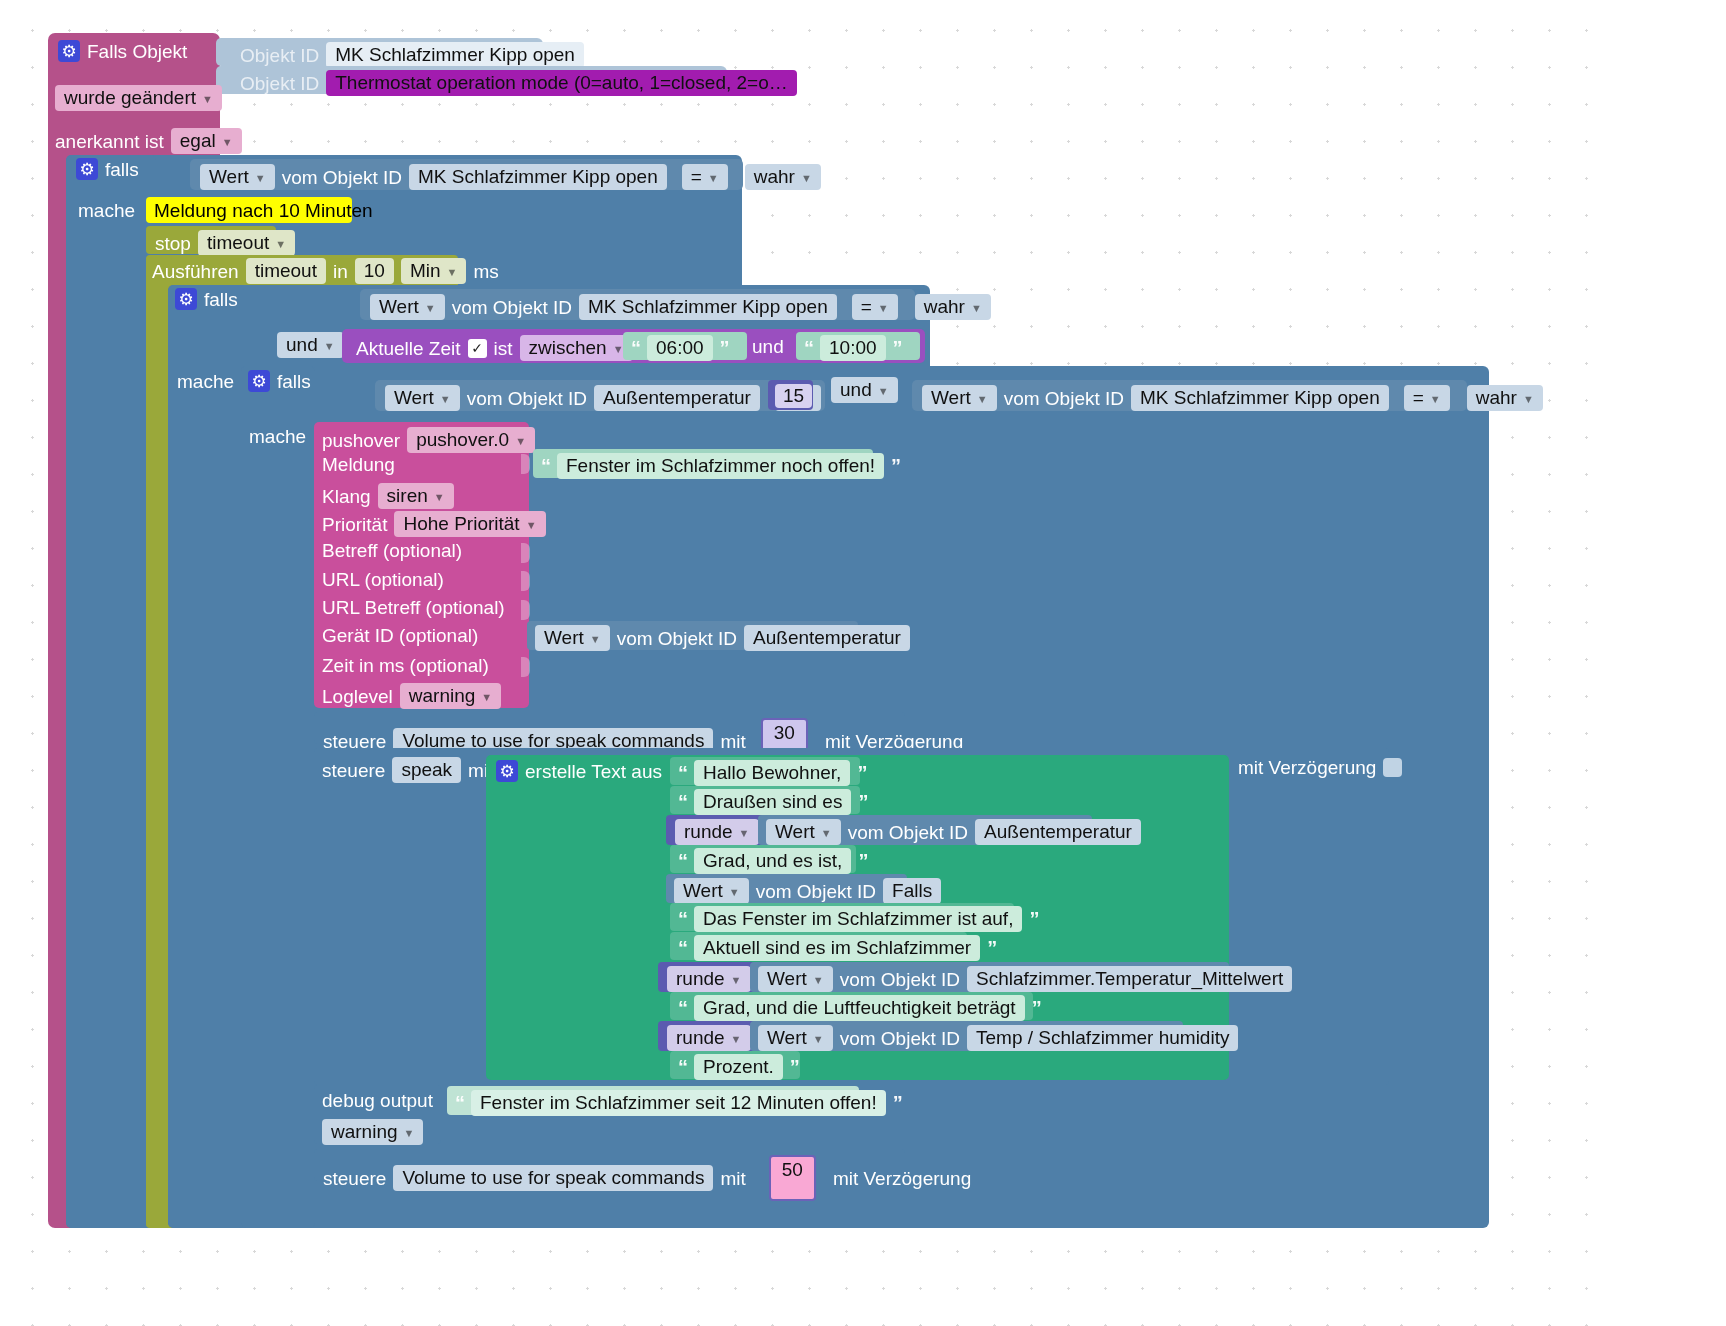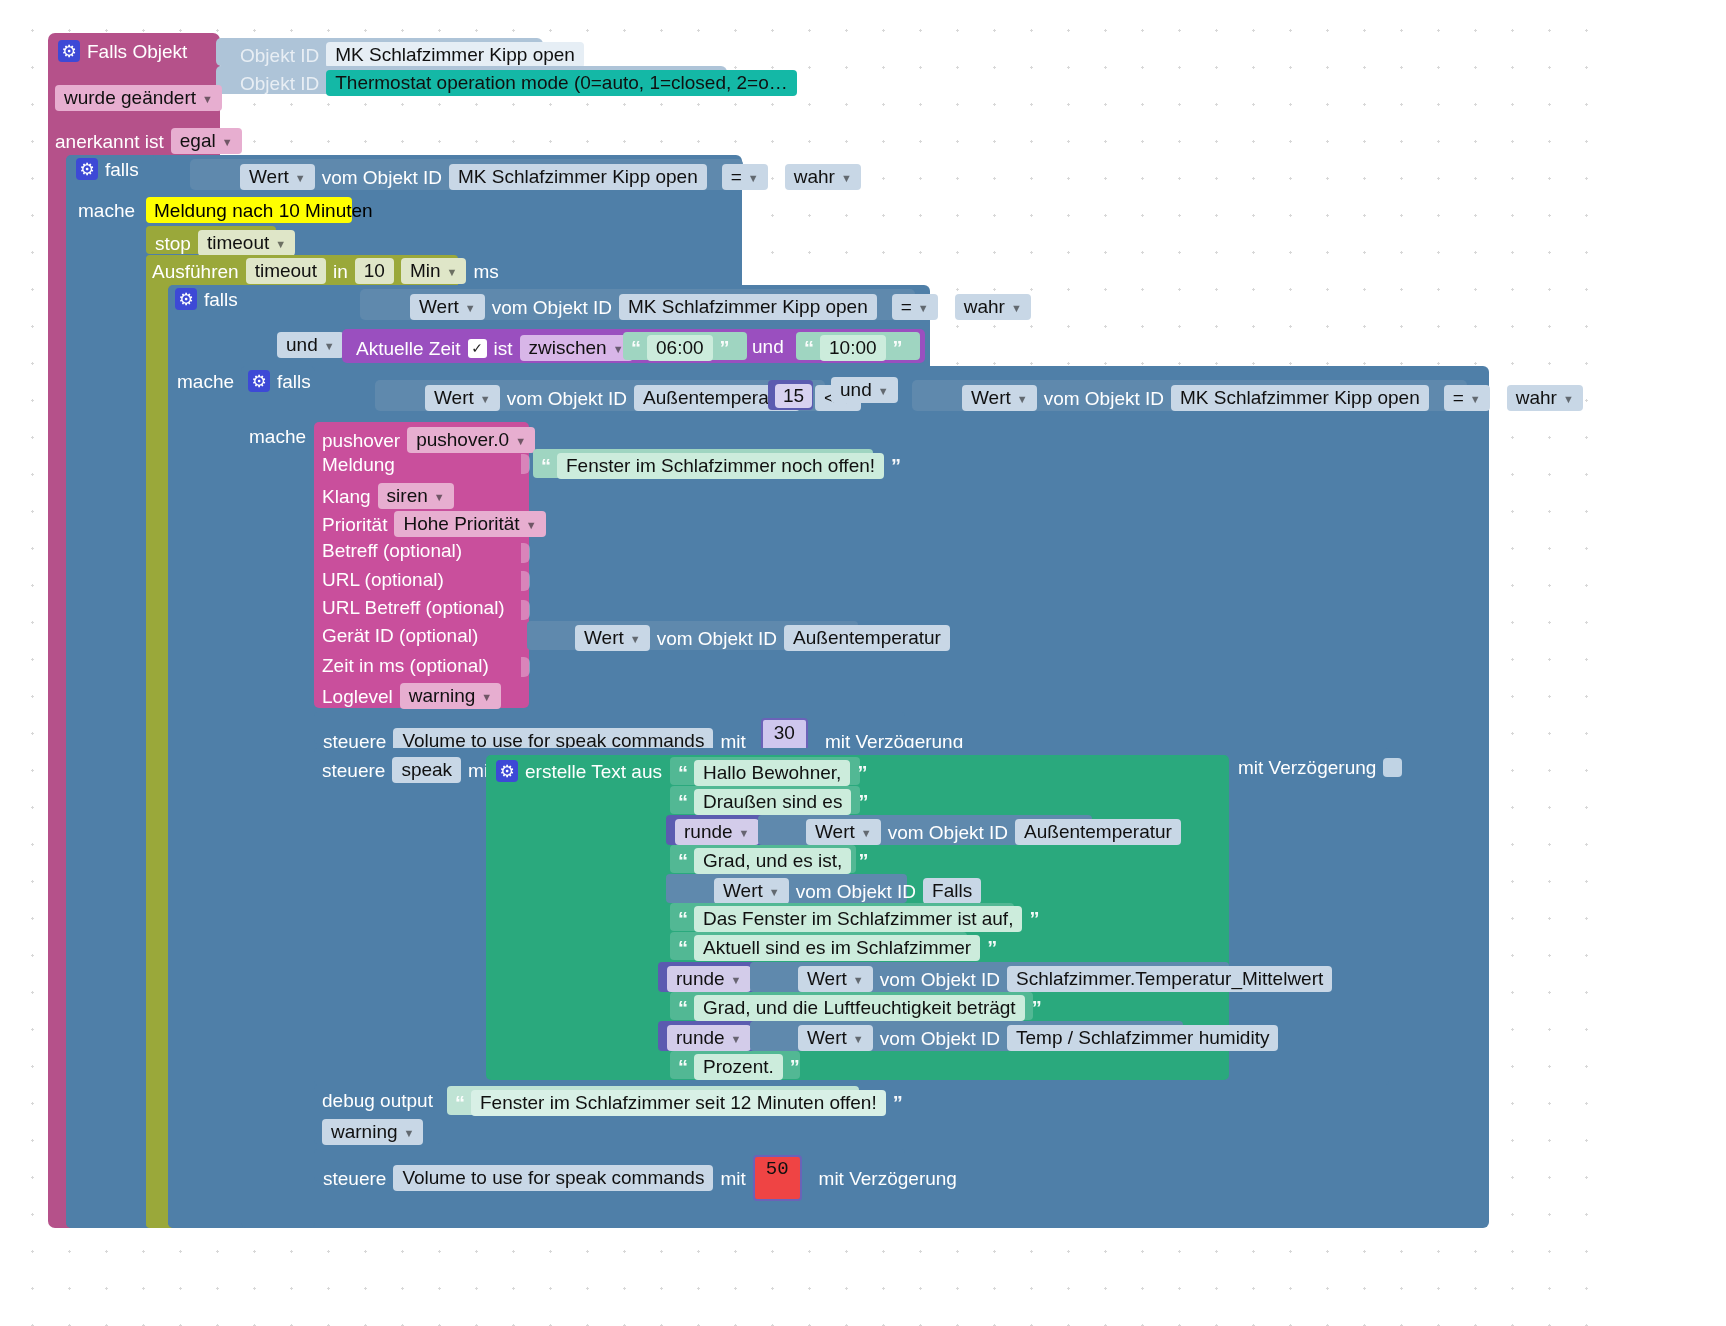--- a/index.html
+++ b/index.html
@@ -70,21 +70,21 @@
   .c-pink   { background: #b5518a; }      
   .c-pink2  { background: #c94f9c; }
   .c-blue   { background: #4f7fa8; }      
   .c-blue-l { background: #aec4d8; }      
   .c-olive  { background: #9aa83a; }      
   .c-yellow { background: #ffff00; color:#000; }
   .c-purple { background: #9a4fbf; }      
   .c-green  { background: #2aa97d; }      
   .c-green-l{ background: #52b894; }
   .c-indigo { background: #5b5bb0; }      
-  .c-slate  { background: #5f89ad; padding-left: 40px; }      
+  .c-slate  { background: #5f89ad; }      
 
   .c-yellow .lbl { color:#000; }
 
   .lbl { color: #fff; }
   .lbl-dim { color: #e8eef4; }
 
   .chk {
     width: 19px; height:19px; border-radius:3px;
     background:#fff; color:#222; display:inline-flex;
     align-items:center; justify-content:center; font-size:14px;
@@ -118,21 +118,21 @@
   <div class="blk c-blue-l" style="left:216px; top:38px; width:327px; height:28px; border-radius:5px 6px 6px 5px;">
     <div class="row" style="padding:4px 10px 0 24px;">
       <span class="lbl-dim">Objekt ID</span>
       <span class="fld" style="background:#e6eef5;">MK Schlafzimmer Kipp open</span>
     </div>
   </div>
 
   <div class="blk c-blue-l" style="left:216px; top:66px; width:511px; height:28px; border-radius:5px 6px 6px 5px;">
     <div class="row" style="padding:4px 10px 0 24px;">
       <span class="lbl-dim">Objekt ID</span>
-      <span class="fld" style="background:#14b8a6;">Thermostat operation mode (0=auto, 1=closed, 2=o…</span>
+      <span class="fld" style="background:#a21caf;">Thermostat operation mode (0=auto, 1=closed, 2=o…</span>
     </div>
   </div>
 
   <div class="blk" style="left:55px; top:85px;">
     <span class="fld dark-on-pink"><span>wurde geändert</span><span class="cv">▼</span></span>
   </div>
 
   <div class="blk" style="left:55px; top:128px;">
     <div class="row">
       <span class="lbl">anerkannt ist</span>
@@ -506,19 +506,19 @@
       <span class="fld mint" style="background:#d8f0e6;">Fenster im Schlafzimmer seit 12 Minuten offen!</span>
       <span class="q">”</span>
     </div>
   </div>
 
   <div class="blk c-blue" style="left:314px; top:1149px; width:591px; height:32px; border-radius:4px;">
     <div class="row" style="padding:6px 0 0 9px;">
       <span class="lbl">steuere</span>
       <span class="fld">Volume to use for speak commands</span>
       <span class="lbl">mit</span>
-      <span class="fld num" style="background:#ef4444; border:2px solid #6b62b8; margin-left:0;font-family:Liberation Mono, monospace;">50</span>
+      <span class="fld num" style="background:#f9a8d4; border:2px solid #6b62b8; margin-left:16px;">50</span>
       <span class="lbl" style="margin-left:10px;">mit Verzögerung</span>
       <span class="toggle-sq"></span>
     </div>
   </div>
 
 </div>
 
 </body></html>

